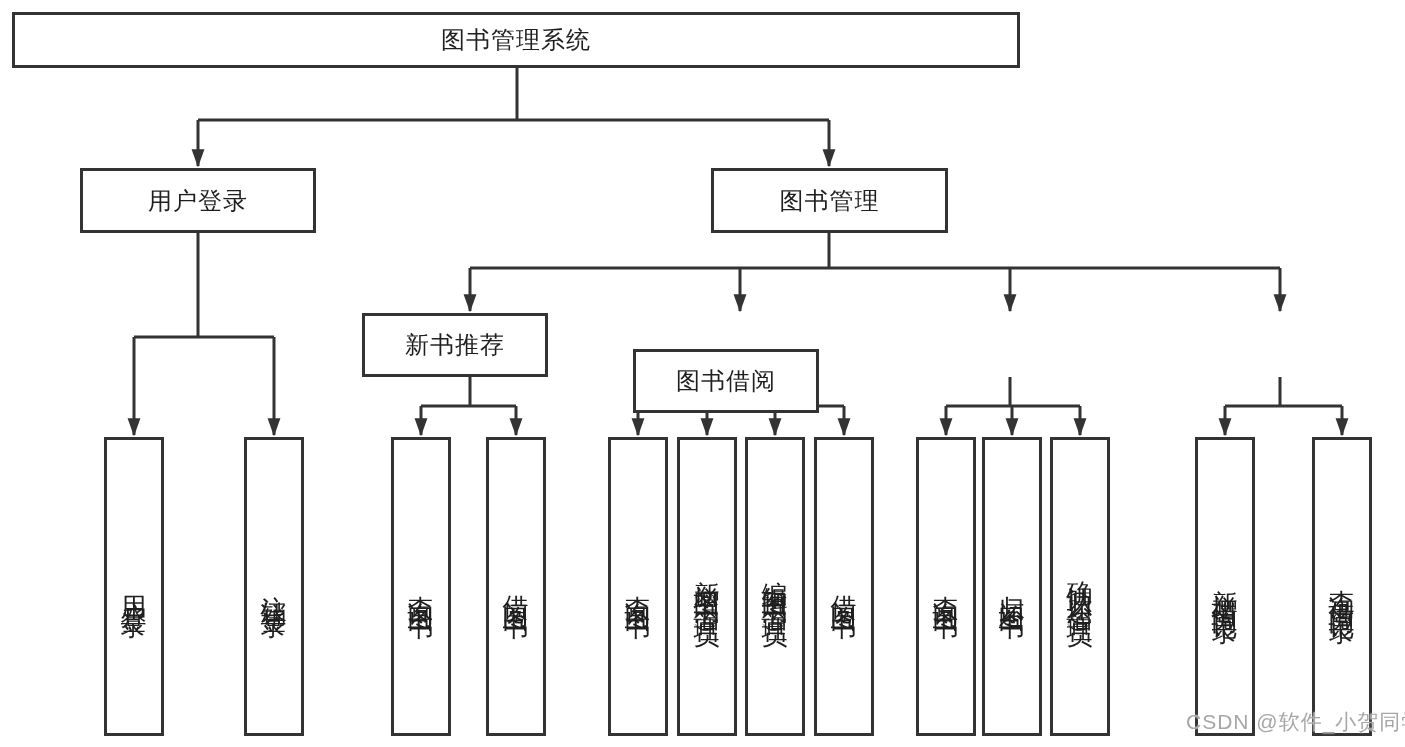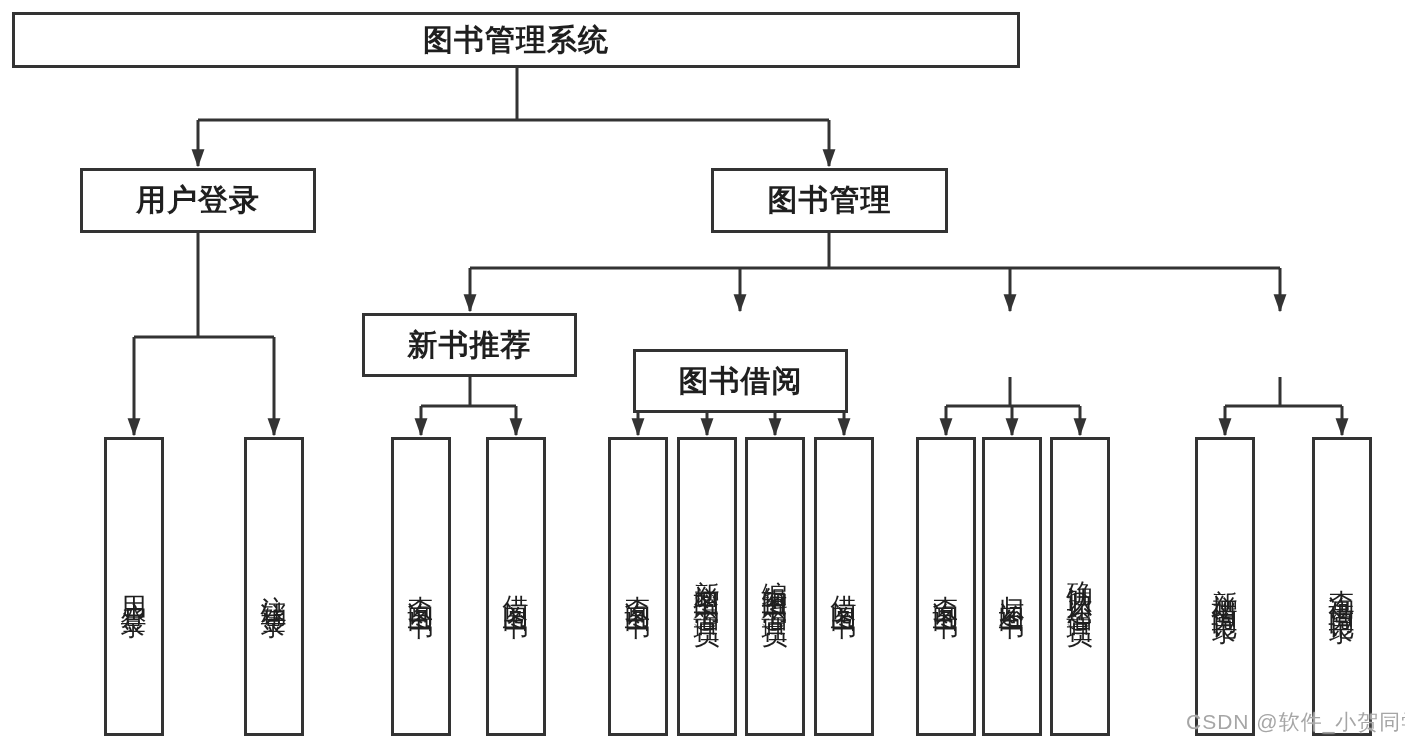--- a/index.html
+++ b/index.html
@@ -20,36 +20,35 @@
     position: absolute;
     box-sizing: border-box;
     background: #ffffff;
     border: 3px solid #333333;
     display: flex;
     align-items: center;
     justify-content: center;
     color: #1f1f1f;
   }
   .h-label {
-    font-size: 30px;
+    font-size: 24px;
     letter-spacing: 1px;
     white-space: nowrap;
-    font-weight: bold;
   }
   .v-label {
     writing-mode: vertical-rl;
     text-orientation: upright;
     font-size: 26px;
     line-height: 1;
     letter-spacing: 6px;
   }
   .root-box   { left: 12px;  top: 12px;  width: 1008px; height: 56px; }
   .lvl2-left  { left: 80px;  top: 168px; width: 236px;  height: 65px; }
   .lvl2-right { left: 711px; top: 168px; width: 237px;  height: 65px; }
-  .lvl3       { top: 313px;  width: 215px; height: 64px; }
+  .lvl3       { top: 313px;  width: 186px; height: 64px; }
   .lvl3-a { left: 362px; }
   .lvl3-b { left: 633px; margin-top: 36px; }
   .lvl3-c { left: 903px; }
   .lvl3-d { left: 1173px; }
   .leaf { top: 437px; width: 60px; height: 299px; }
   .leaf-1  { left: 104px; }
   .leaf-2  { left: 244px; }
   .leaf-3  { left: 391px; }
   .leaf-4  { left: 486px; }
   .leaf-5  { left: 608px; }

